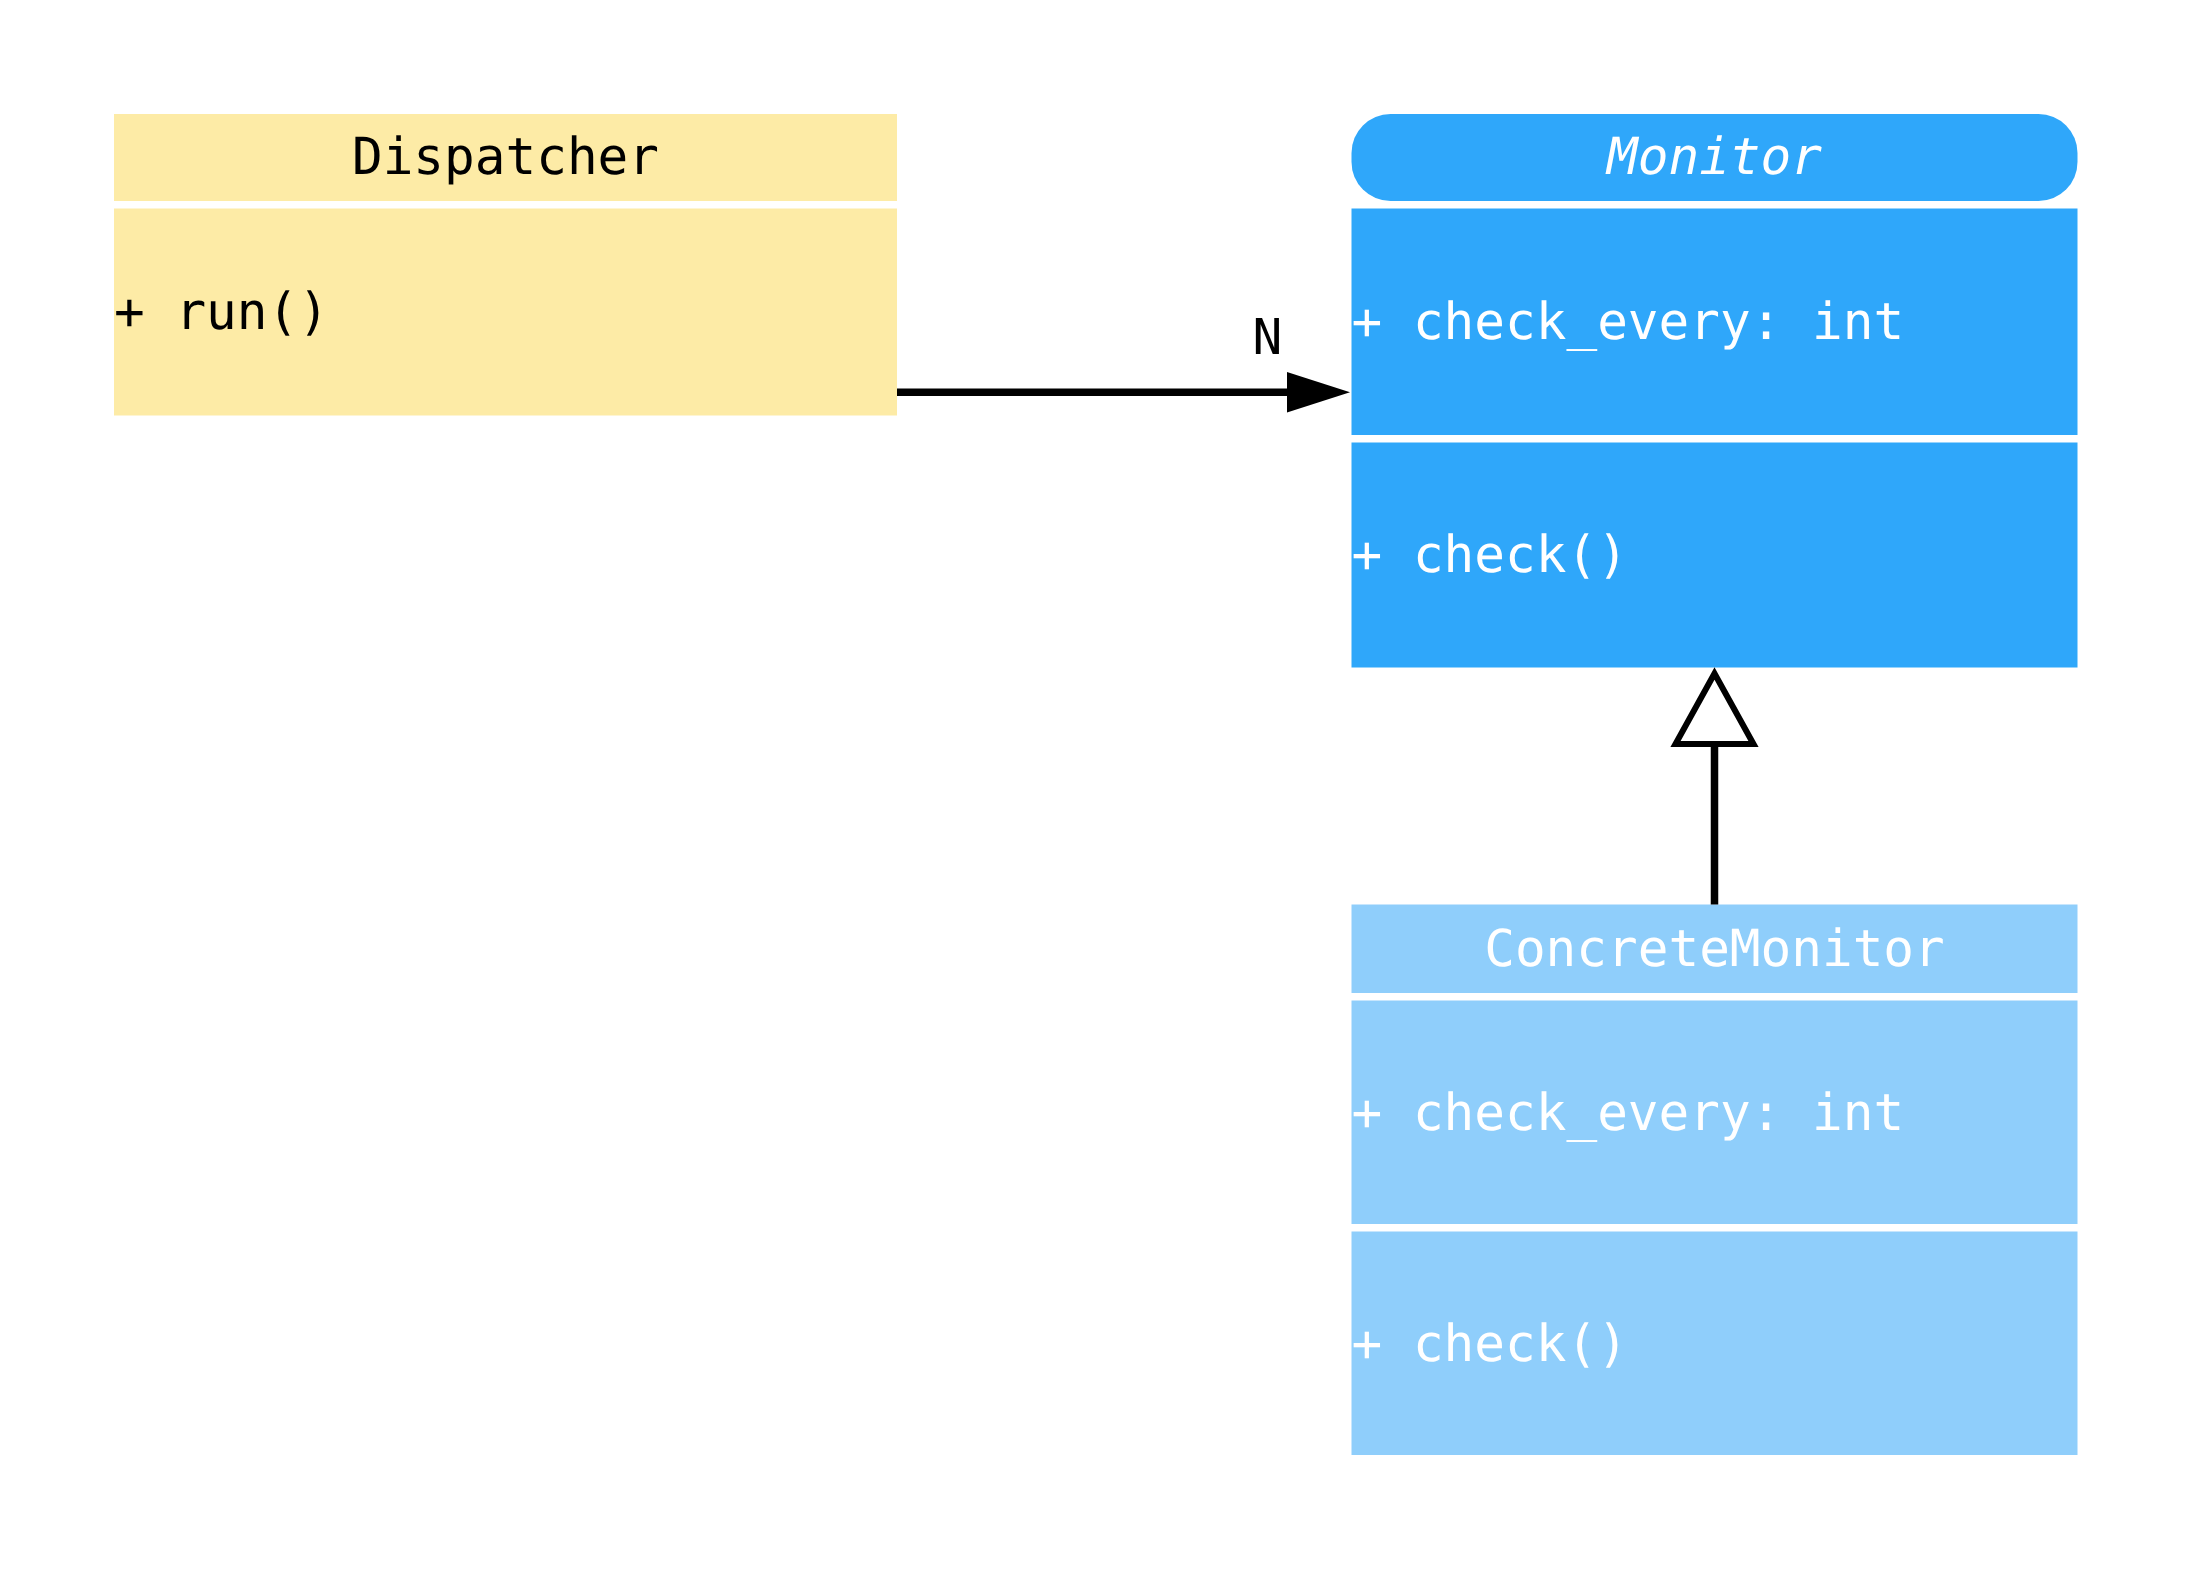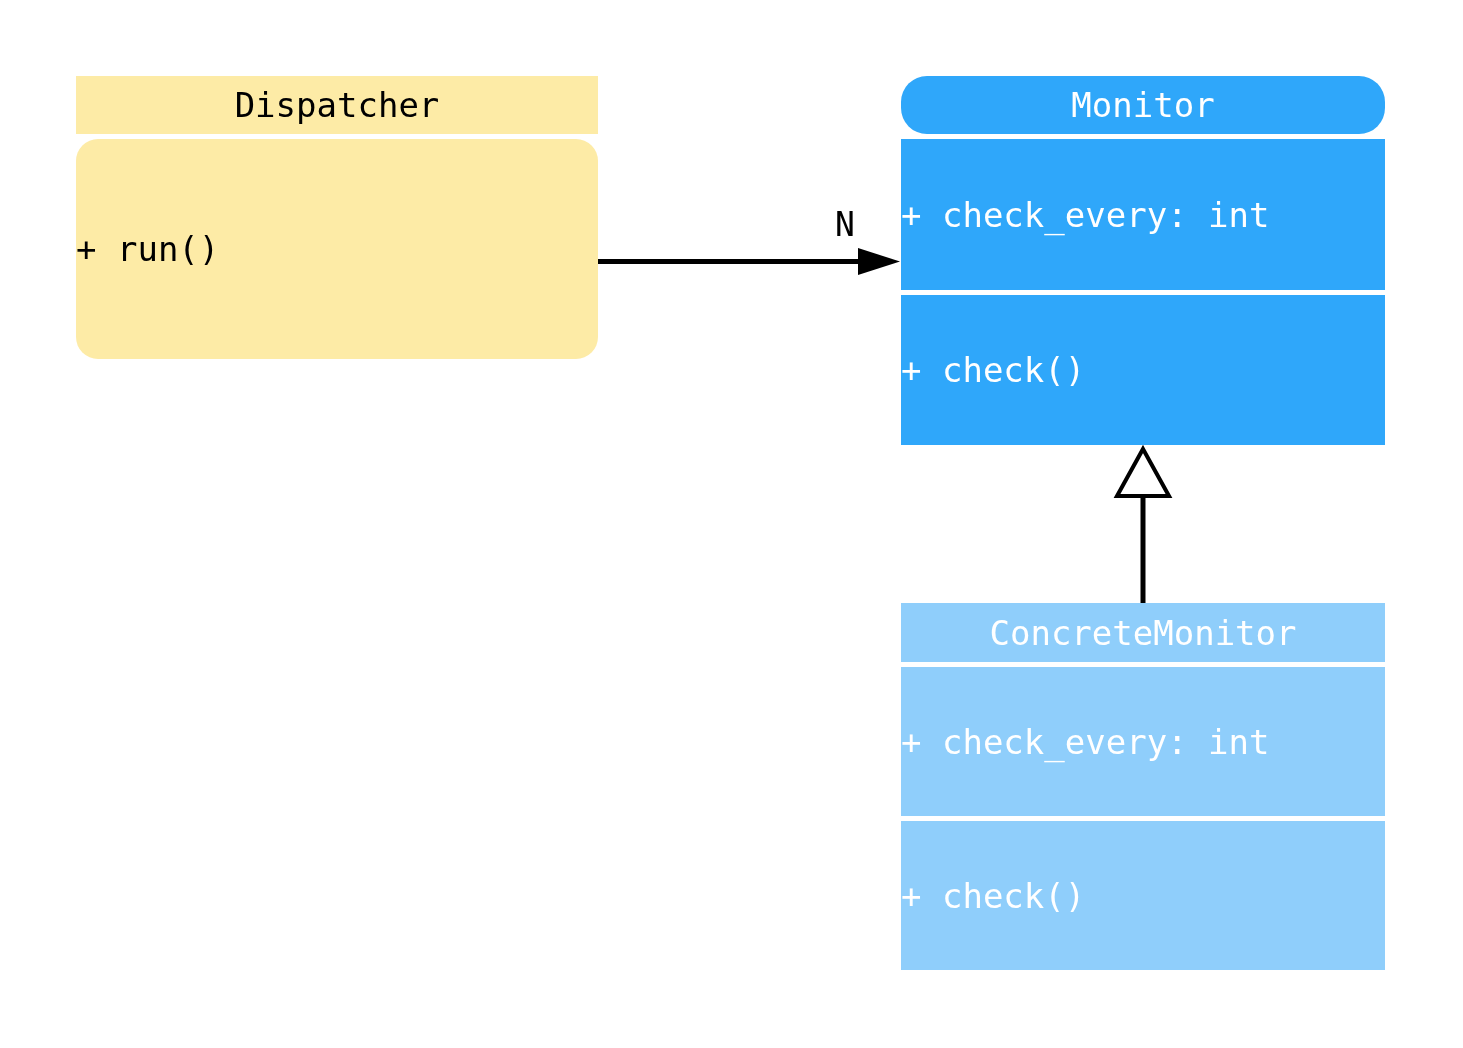--- a/index.html
+++ b/index.html
@@ -28,26 +28,27 @@
     flex: none;
     display: flex;
     flex-direction: column;
     justify-content: center;
   }
   .sec-title {
     align-items: center;
     text-align: center;
   }
   .sec-title.italic {
+    font-style: italic;
     border-radius: 26px;
   }
   #box-dispatcher { left: 76px;  top: 76px;  width: 522px; height: 367px; }
   #box-dispatcher .sec-title   { height: 58px;  }
   #box-dispatcher .sec-attrs   { height: 117px; }
-  #box-dispatcher .sec-methods { height: 220px; border-radius: 22px; }
+  #box-dispatcher .sec-methods { height: 138px; }
 
   #box-monitor { left: 901px; top: 76px;  width: 484px; height: 369px; }
   #box-monitor .sec-title   { height: 58px;  }
   #box-monitor .sec-attrs   { height: 151px; }
   #box-monitor .sec-methods { height: 150px; }
 
   #box-concrete-monitor { left: 901px; top: 603px; width: 484px; height: 367px; }
   #box-concrete-monitor .sec-title   { height: 59px;  }
   #box-concrete-monitor .sec-attrs   { height: 149px; }
   #box-concrete-monitor .sec-methods { height: 149px; }

